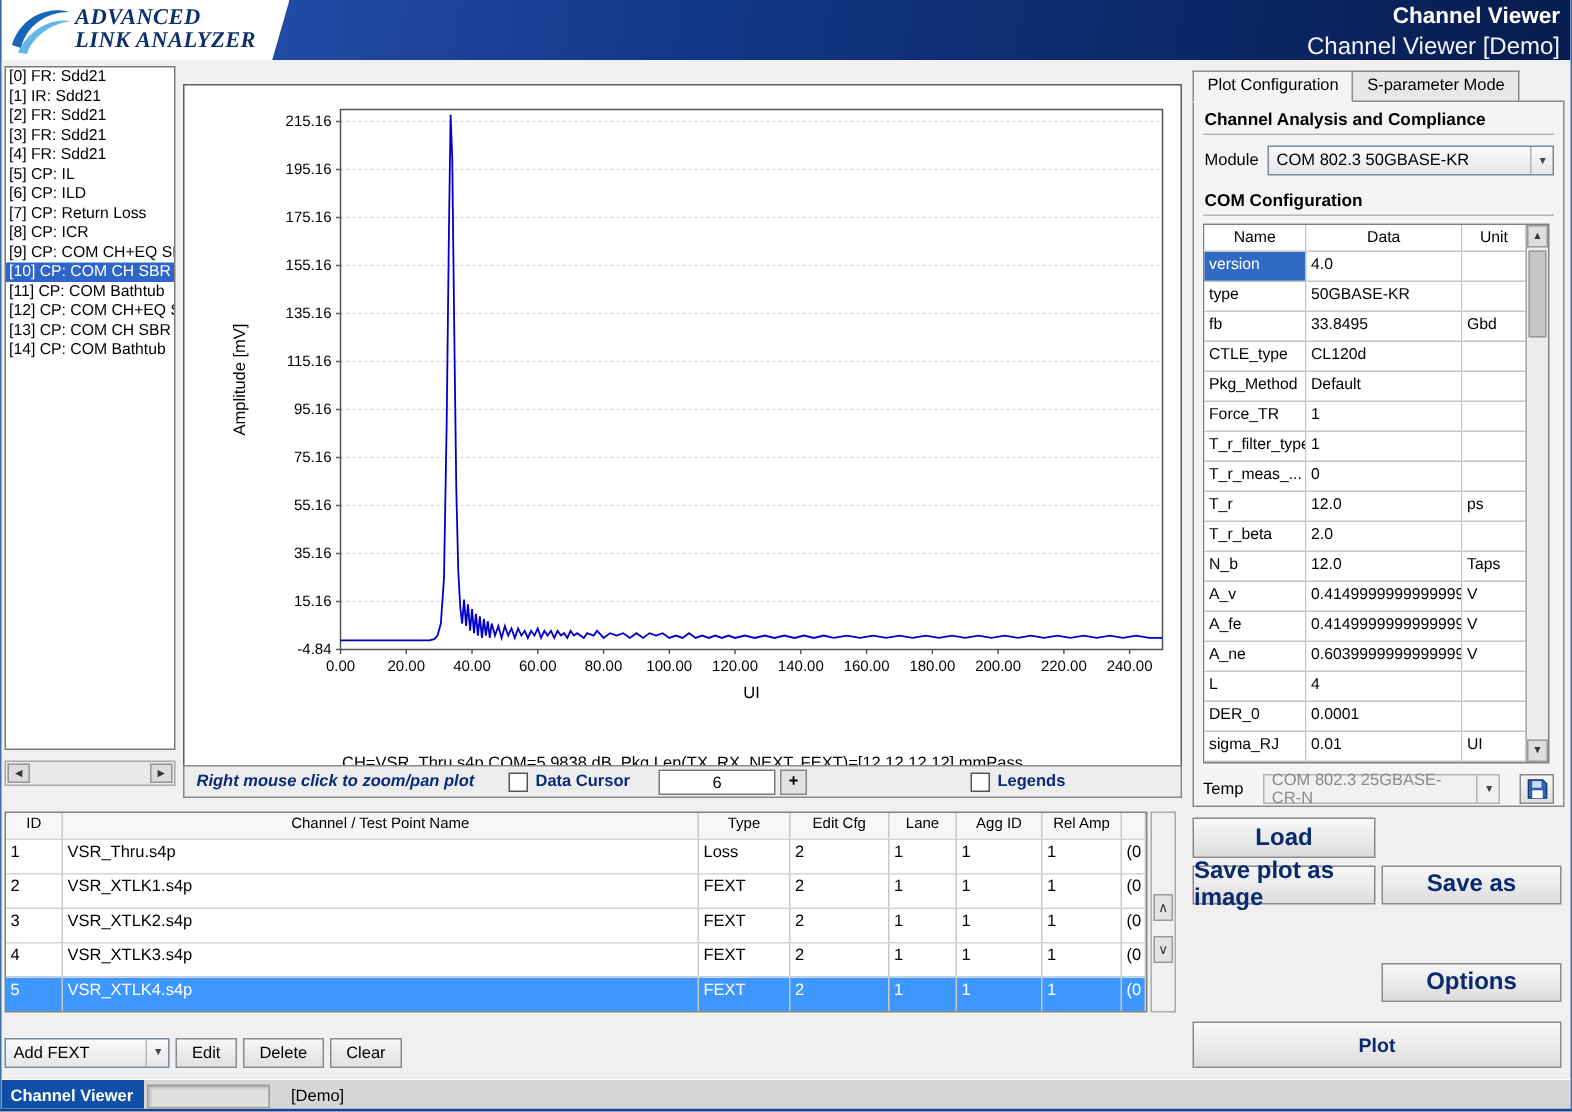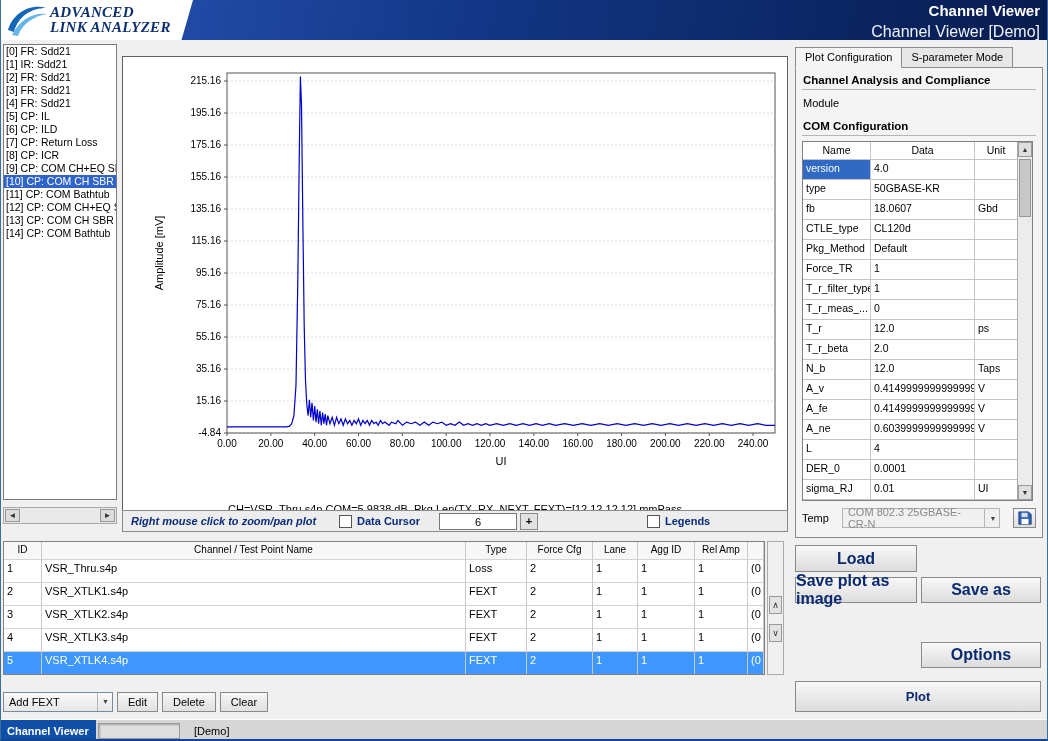--- a/index.html
+++ b/index.html
@@ -214,21 +214,21 @@
     <div id="plus-btn">+</div>
     <div class="cb" style="left:524px"></div>
     <div class="cb-label" style="left:542px">Legends</div>
   </div>
 
   <div id="channel-table">
       <div class="ct-row ct-head">
         <div class="ct-cell" style="width: 38px;">ID</div>
         <div class="ct-cell" style="width: 424px;">Channel / Test Point Name</div>
         <div class="ct-cell" style="width: 61px;">Type</div>
-        <div class="ct-cell" style="width: 66px;">Force Cfg</div>
+        <div class="ct-cell" style="width: 66px;">Edit Cfg</div>
         <div class="ct-cell" style="width: 45px;">Lane</div>
         <div class="ct-cell" style="width: 57px;">Agg ID</div>
         <div class="ct-cell" style="width: 53px;">Rel Amp</div>
         <div class="ct-cell" style="flex: 1 1 0%;"></div>
       </div>
       <div class="ct-row">
         <div class="ct-cell" style="width: 38px;">1</div>
         <div class="ct-cell" style="width: 424px;">VSR_Thru.s4p</div>
         <div class="ct-cell" style="width: 61px;">Loss</div>
         <div class="ct-cell" style="width: 66px;">2</div>
@@ -301,20 +301,24 @@
 
   <div id="right-panel">
     <div class="tabs">
       <div class="tab active">Plot Configuration</div>
       <div class="tab">S-parameter Mode</div>
     </div>
     <div id="rp-box">
       <div class="section-h">Channel Analysis and Compliance</div>
       <div class="module-row">
         <span>Module</span>
+        <div class="combo">
+          <span>COM 802.3 50GBASE-KR</span>
+          <span class="arr">▼</span>
+        </div>
       </div>
       <div class="section-h" id="com-section-h">COM Configuration</div>
       <div id="com-table">
         <div id="com-grid">
             <div class="com-row com-head">
               <div class="com-cell" style="width: 68px;">Name</div>
               <div class="com-cell" style="width: 104px;">Data</div>
               <div class="com-cell" style="width: 43px;">Unit</div>
             </div>
             <div class="com-row">
@@ -322,21 +326,21 @@
               <div class="com-cell" style="width: 104px;">4.0</div>
               <div class="com-cell" style="width: 43px;"></div>
             </div>
             <div class="com-row">
               <div class="com-cell" style="width: 68px;">type</div>
               <div class="com-cell" style="width: 104px;">50GBASE-KR</div>
               <div class="com-cell" style="width: 43px;"></div>
             </div>
             <div class="com-row">
               <div class="com-cell" style="width: 68px;">fb</div>
-              <div class="com-cell" style="width: 104px;">18.0607</div>
+              <div class="com-cell" style="width: 104px;">33.8495</div>
               <div class="com-cell" style="width: 43px;">Gbd</div>
             </div>
             <div class="com-row">
               <div class="com-cell" style="width: 68px;">CTLE_type</div>
               <div class="com-cell" style="width: 104px;">CL120d</div>
               <div class="com-cell" style="width: 43px;"></div>
             </div>
             <div class="com-row">
               <div class="com-cell" style="width: 68px;">Pkg_Method</div>
               <div class="com-cell" style="width: 104px;">Default</div>

